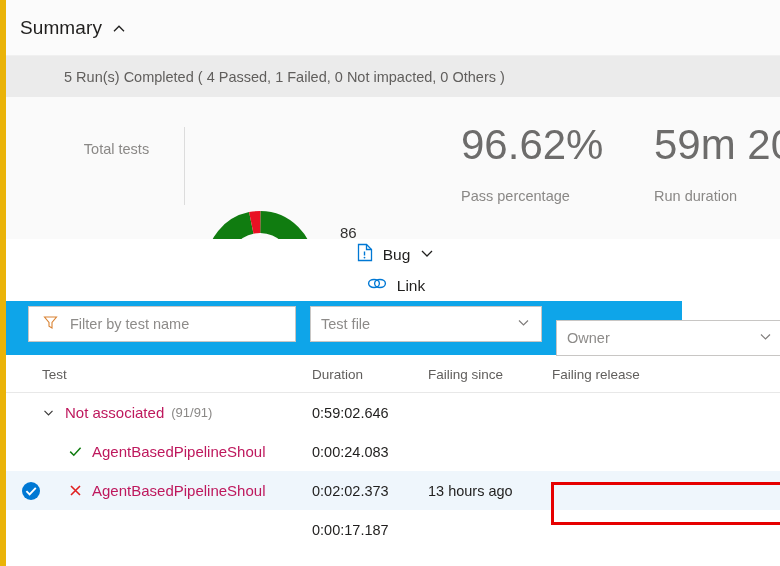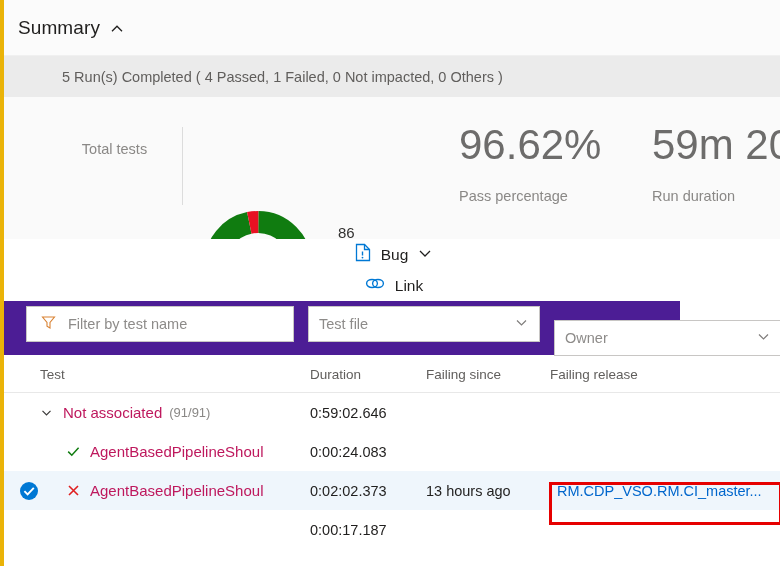--- a/index.html
+++ b/index.html
@@ -13,21 +13,21 @@
     font-family: "Liberation Sans", "DejaVu Sans", sans-serif;
     color: #201f1e;
     overflow: hidden;
     position: relative;
   }
   .page {
     position: relative;
     width: 780px;
     height: 566px;
     box-sizing: border-box;
-    border-left: 4px solid #eab308;
+    border-left: 6px solid #eab308;
     background: #ffffff;
   }
 
   
   .summary-header {
     position: absolute;
     left: 0; top: 0;
     width: 779px;
     height: 56px;
     background: #fbfbfb;
@@ -176,21 +176,21 @@
   }
   .tb-chevron { margin-left: 10px; }
   .tb-gap { width: 32px; }
 
   
   .filters {
     position: absolute;
     left: 0; top: 301px;
     width: 676px;
     height: 54px;
-    background: #4c1d95;
+    background: #0ea5e9;
     text-decoration: underline;
   }
   .field {
     position: absolute;
     height: 36px;
     border: 1px solid #c8c6c4;
     background: #ffffff;
     box-sizing: border-box;
     display: flex;
     align-items: center;
@@ -470,21 +470,20 @@
       <div class="cell-tree indent">
         <span class="status-icon">
           <svg width="15" height="15" viewBox="0 0 15 15">
             <path d="M3 3 L12 12 M12 3 L3 12" fill="none" stroke="#e02020" stroke-width="1.6"></path>
           </svg>
         </span>
         <span class="test-name">AgentBasedPipelineShoul</span>
       </div>
       <span class="cell-duration">0:02:02.373</span>
       <span class="cell-since">13 hours ago</span>
-      <span class="cell-release">RM.CDP_VSO.RM.CI_master...</span>
     </div>
 
     <div class="row">
       <span class="cell-duration">0:00:17.187</span>
     </div>
   </div>
 
   <div class="annotation-box"></div>
 
 </div>

